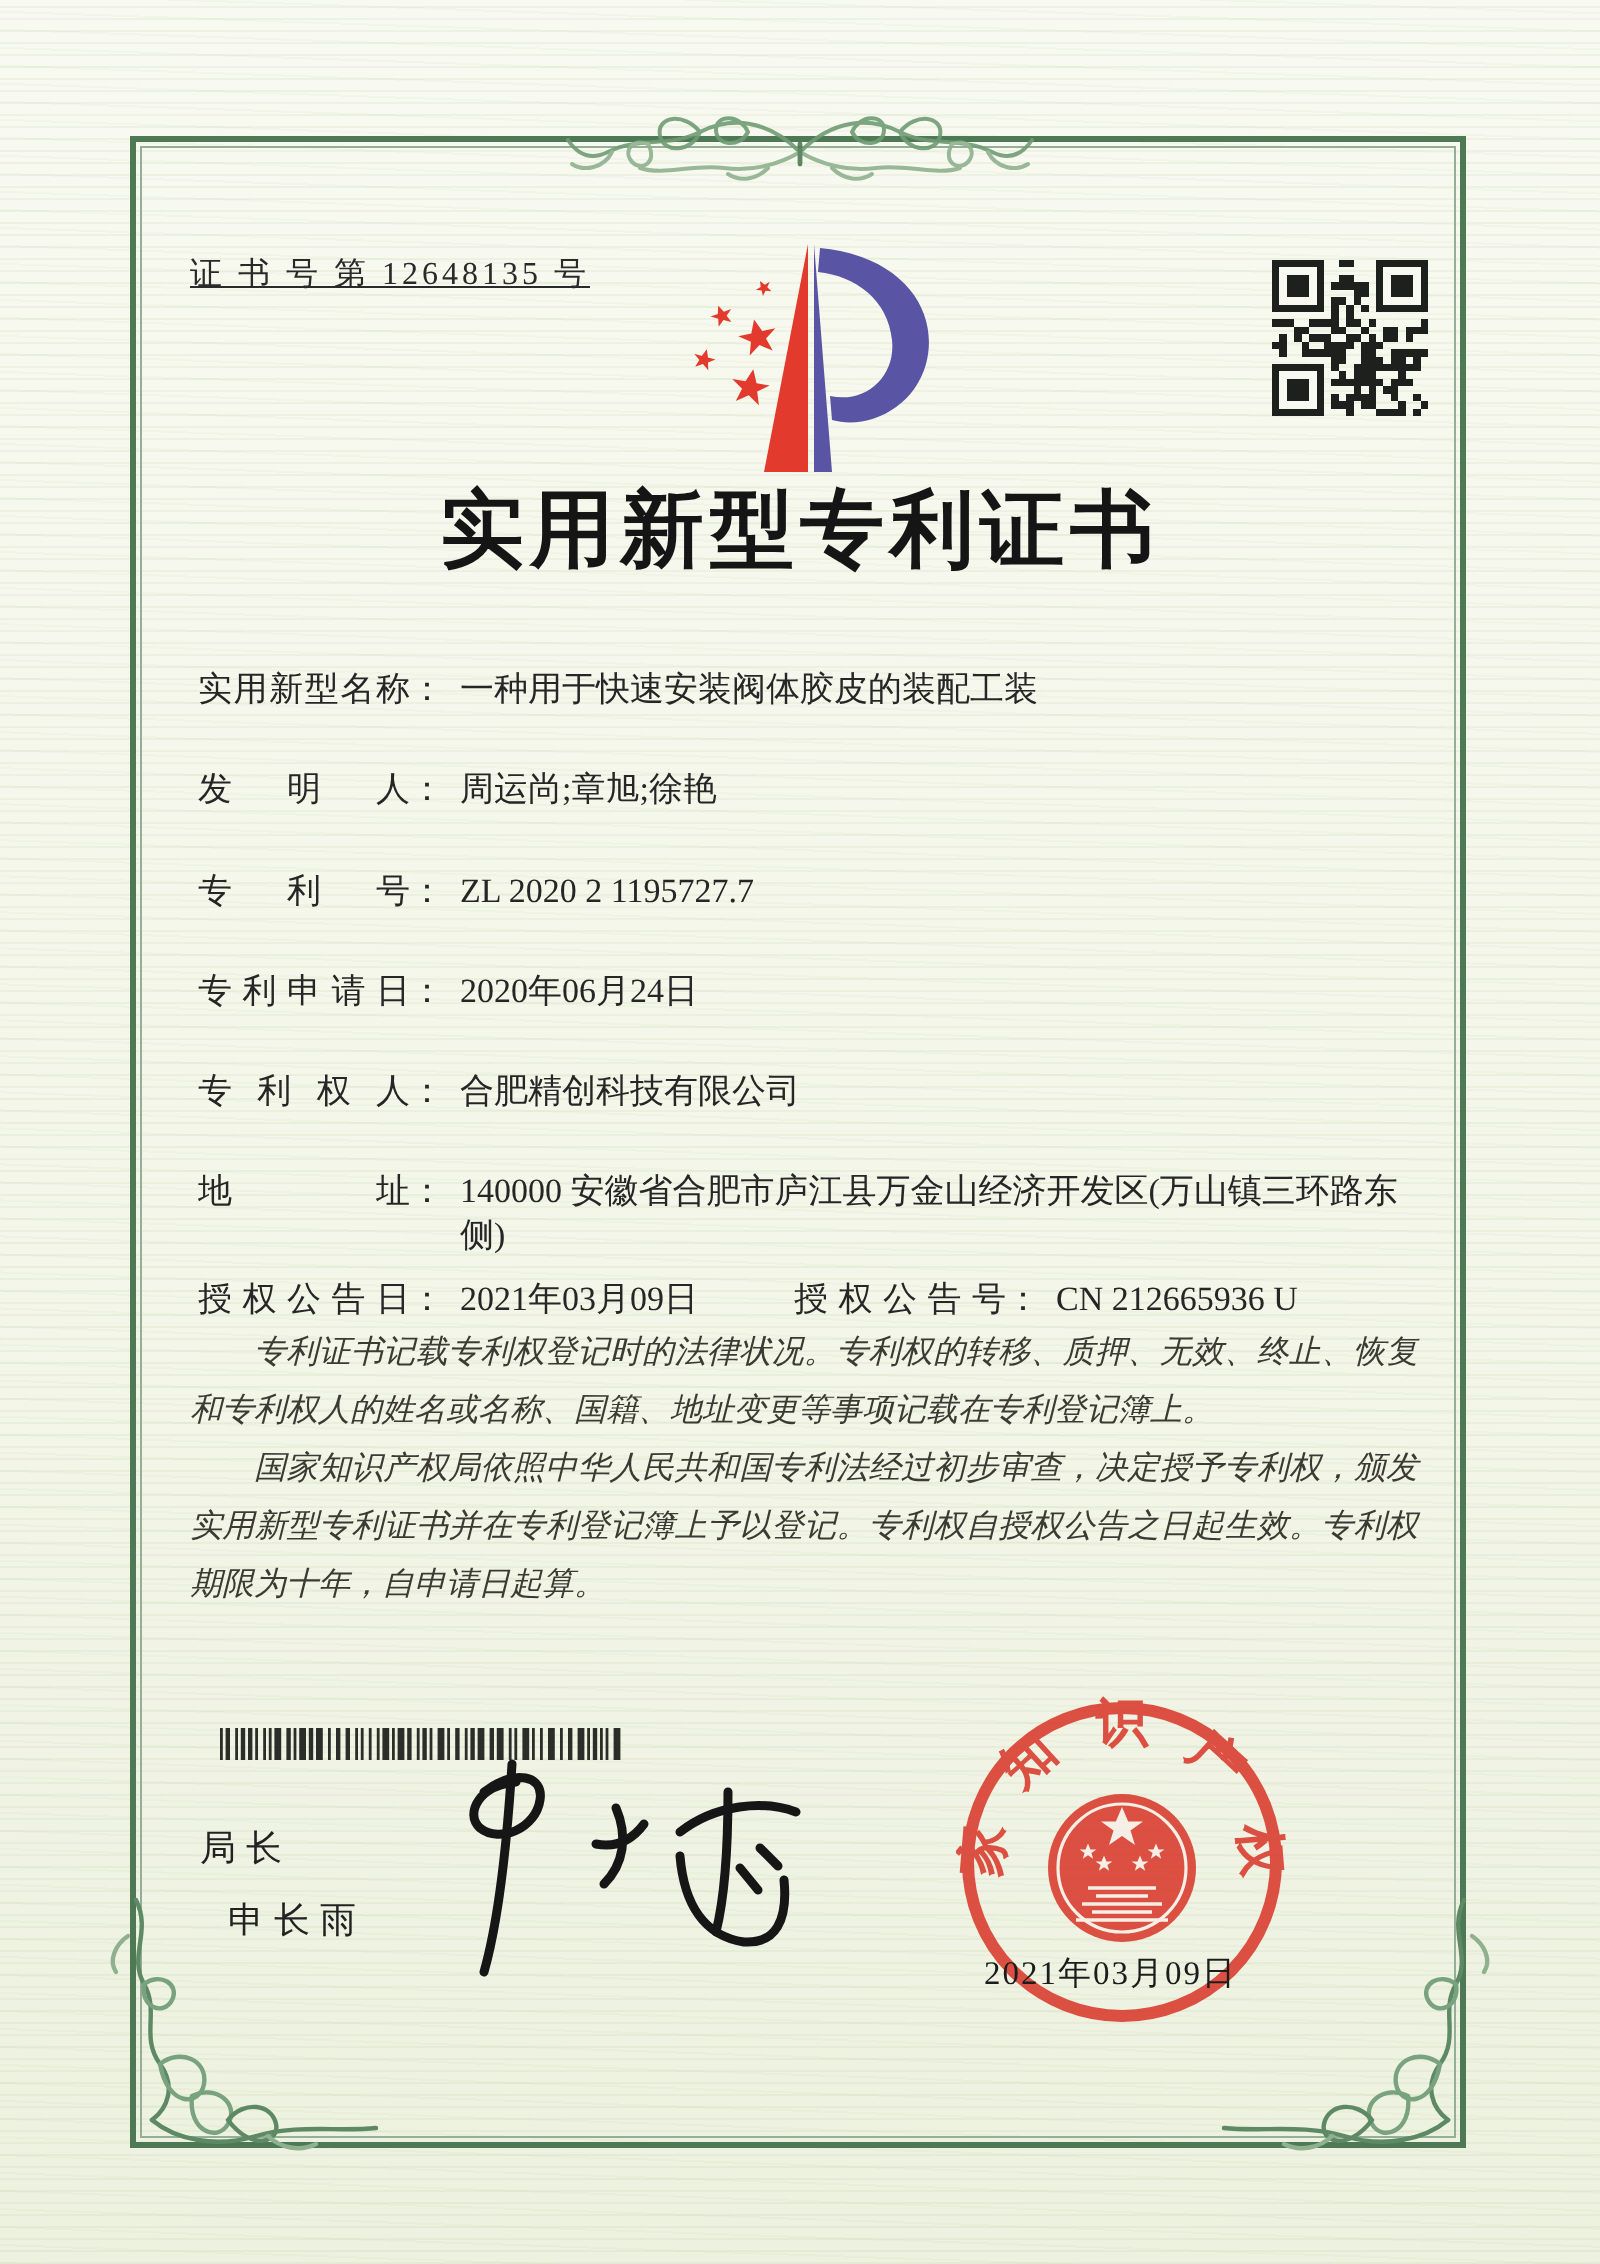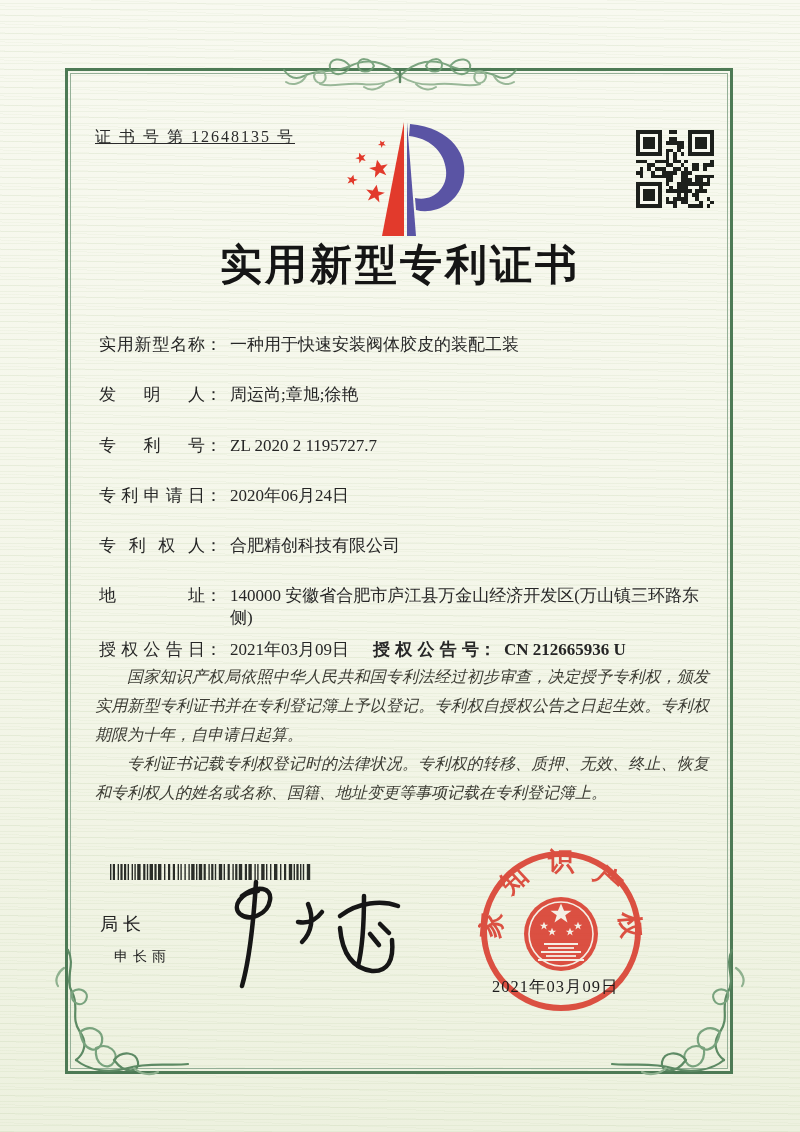--- a/index.html
+++ b/index.html
@@ -27,30 +27,30 @@
          font-size:42px;letter-spacing:3px;font-weight:600;color:#151515;}
   
   .fields{position:absolute;left:99px;top:334px;width:614px;font-size:17px;color:#262626;}
   .row{display:flex;margin-bottom:29px;line-height:1.25;}
   .row.addr{margin-bottom:11px;}
   .row.last{margin-bottom:0;}
   .lbl{width:106px;flex:0 0 106px;display:inline-block;text-align:justify;text-align-last:justify;}
   .colon{margin:0 8px 0 0;}
   .val{white-space:pre-wrap;}
   .val.addr{max-width:478px;}
-  .pair2{margin-left:24px;display:flex;font-weight:bold;}
+  .pair2{margin-left:48px;display:flex;}
   
   .legal{position:absolute;left:95px;top:662px;width:614px;font-size:16px;line-height:1.82;
          text-align:justify;color:#3b3b33;font-style:italic;}
   .legal p{margin:0;text-indent:2em;}
   
   .barcode{position:absolute;left:110px;top:864px;width:202px;height:16px;}
   .director-title{position:absolute;left:100px;top:912px;font-size:18px;letter-spacing:5px;
          font-family:"Liberation Sans","DejaVu Sans",sans-serif;color:#222;}
-  .director-name{position:absolute;left:114px;top:948px;font-size:14px;letter-spacing:5px;
+  .director-name{position:absolute;left:114px;top:948px;font-size:18px;letter-spacing:5px;
          font-family:"Liberation Sans","DejaVu Sans",sans-serif;color:#222;}
   .signature{position:absolute;left:212px;top:876px;width:205px;height:118px;}
   .seal{position:absolute;left:478px;top:848px;width:166px;height:166px;}
   .seal-date{position:absolute;left:492px;top:976px;font-size:16.5px;letter-spacing:1px;color:#1c1c1c;}
   .footer{position:absolute;left:0;top:1030px;width:760px;text-align:center;font-size:15px;
           letter-spacing:2px;color:#2c2c2c;}
   .backnote{position:absolute;left:0;top:1087px;width:770px;text-align:center;font-size:15.5px;
           letter-spacing:3px;color:#3b3b33;font-style:italic;}
 </style>
 </head>
@@ -303,22 +303,22 @@
       <span class="val">2021年03月09日</span>
       <span class="pair2">
         <span class="lbl">授权公告号</span>
           <span class="colon">：</span>
         <span class="val">CN 212665936 U</span>
       </span>
     </div>
   </div>
 
   <div class="legal">
+    <p>专利证书记载专利权登记时的法律状况。专利权的转移、质押、无效、终止、恢复和专利权人的姓名或名称、国籍、地址变更等事项记载在专利登记簿上。</p>
     <p>国家知识产权局依照中华人民共和国专利法经过初步审查，决定授予专利权，颁发实用新型专利证书并在专利登记簿上予以登记。专利权自授权公告之日起生效。专利权期限为十年，自申请日起算。</p>
-    <p>专利证书记载专利权登记时的法律状况。专利权的转移、质押、无效、终止、恢复和专利权人的姓名或名称、国籍、地址变更等事项记载在专利登记簿上。</p>
   </div>
 
   <svg class="barcode" id="barcode-svg" viewBox="0 0 202 16" preserveAspectRatio="none">
       <rect x="0.0" y="0" width="1.4" height="16" fill="#2a2d28"></rect>
       <rect x="2.8" y="0" width="2.2" height="16" fill="#2a2d28"></rect>
       <rect x="7.6" y="0" width="1.4" height="16" fill="#2a2d28"></rect>
       <rect x="10.4" y="0" width="2.2" height="16" fill="#2a2d28"></rect>
       <rect x="14.0" y="0" width="2.2" height="16" fill="#2a2d28"></rect>
       <rect x="17.6" y="0" width="1.4" height="16" fill="#2a2d28"></rect>
       <rect x="21.6" y="0" width="1.4" height="16" fill="#2a2d28"></rect>

